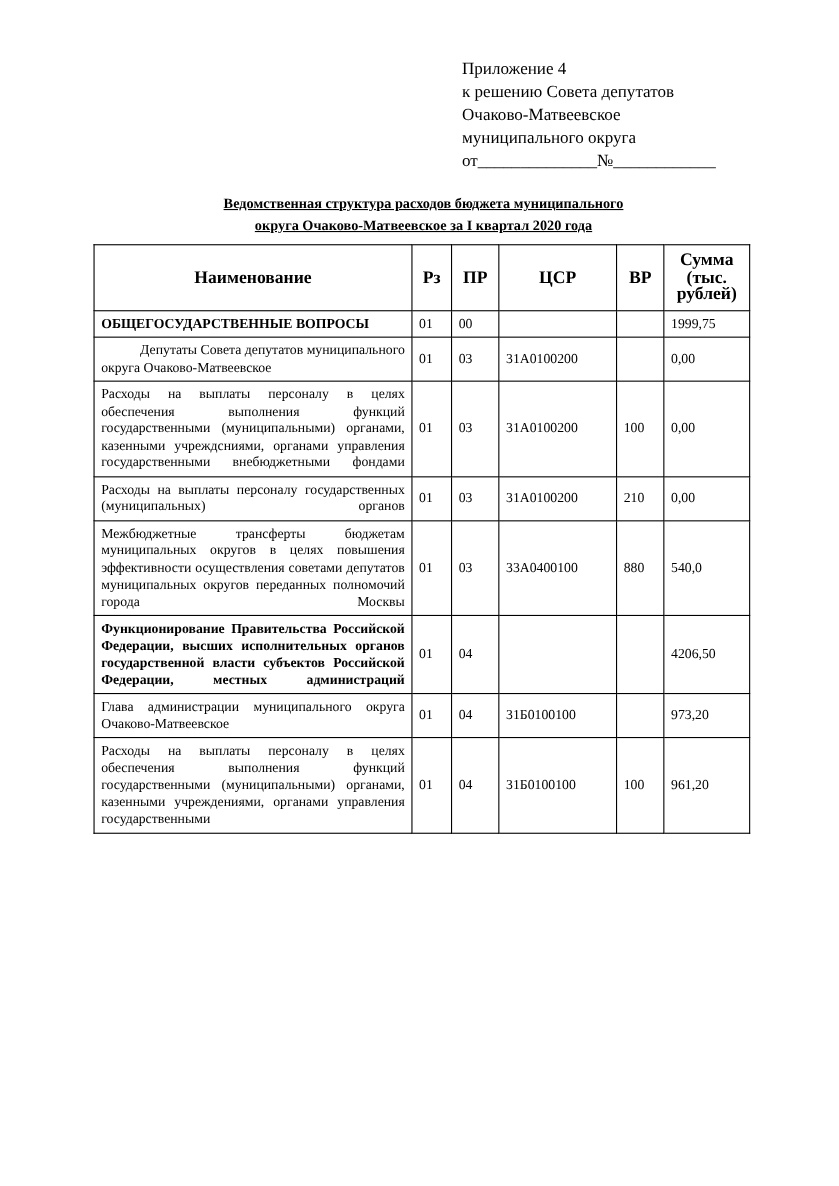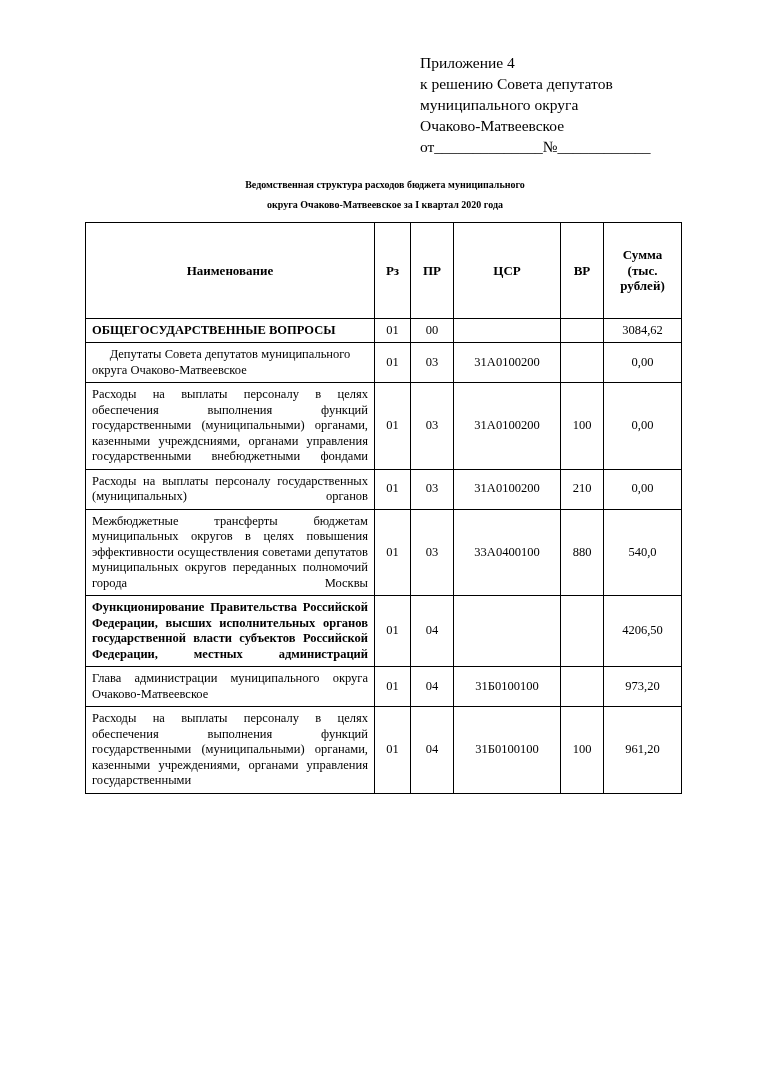--- a/index.html
+++ b/index.html
@@ -37,22 +37,23 @@
     white-space: nowrap;
     letter-spacing: 0px;
   }
   .doc-title {
     position: absolute;
     left: 85px;
     top: 175px;
     width: 600px;
     text-align: center;
     font-weight: bold;
-    font-size: 10px;
+    font-size: 13px;
     line-height: 20px;
+    text-decoration: underline;
   }
   .doc-title .l2 {
     display: block;
   }
   table.budget {
     position: absolute;
     left: 85px;
     top: 222px;
     border-collapse: collapse;
     width: 596px;
@@ -61,56 +62,56 @@
   table.budget td, table.budget th {
     border: 1px solid #000000;
     padding: 4px 6px;
     vertical-align: middle;
     font-size: 12.5px;
     line-height: 15.5px;
   }
   table.budget th {
     text-align: center;
     font-weight: bold;
-    font-size: 13px;
-    padding: 24px 4px;
+    font-size: 16px;
+    padding: 6px 4px;
   }
   col.c-name { width: 289px; }
   col.c-rz   { width: 36px; }
   col.c-pr   { width: 43px; }
   col.c-csr  { width: 107px; }
   col.c-vr   { width: 43px; }
   col.c-sum  { width: 78px; }
 
   td.name {
     text-align: justify;
     text-align-last: justify;
     hyphens: none;
   }
   td.name.nojust {
-    text-align: center;
+    text-align: right;
     text-align-last: left;
   }
   td.bold {
     font-weight: bold;
   }
   td.ctr {
-    text-align: center;
+    text-align: left;
   }
 </style>
 </head>
 <body>
 
 <div class="page">
 
   <div class="header-block">
     <div class="header-line">Приложение 4</div>
     <div class="header-line">к решению Совета депутатов</div>
+    <div class="header-line">Очаково-Матвеевское</div>
     <div class="header-line">муниципального округа</div>
-    <div class="header-line">Очаково-Матвеевское</div>
     <div class="header-from">от______________№____________</div>
   </div>
 
   <div class="doc-title">
     <span class="l1">Ведомственная структура расходов бюджета муниципального</span>
     <span class="l2">округа Очаково-Матвеевское  за I квартал 2020  года</span>
   </div>
 
   <table class="budget">
     <colgroup>
@@ -131,21 +132,21 @@
         <th>Сумма (тыс. рублей)</th>
       </tr>
     </thead>
     <tbody>
         <tr>
           <td class="name nojust bold">ОБЩЕГОСУДАРСТВЕННЫЕ ВОПРОСЫ</td>
           <td class="ctr">01</td>
           <td class="ctr">00</td>
           <td class="ctr"></td>
           <td class="ctr"></td>
-          <td class="ctr">3084,62</td>
+          <td class="ctr">1999,75</td>
         </tr>
         <tr>
           <td class="name nojust">Депутаты Совета депутатов муниципального округа Очаково-Матвеевское</td>
           <td class="ctr">01</td>
           <td class="ctr">03</td>
           <td class="ctr">31А0100200</td>
           <td class="ctr"></td>
           <td class="ctr">0,00</td>
         </tr>
         <tr>

